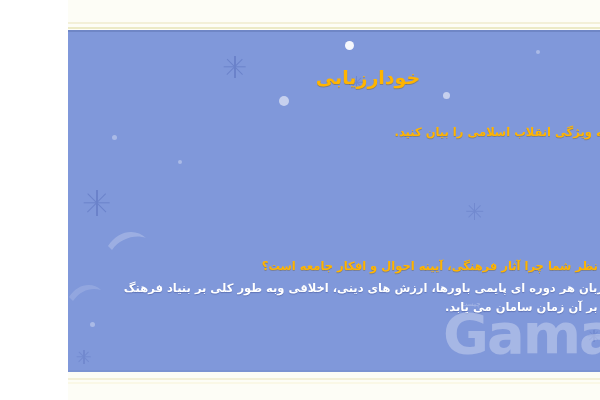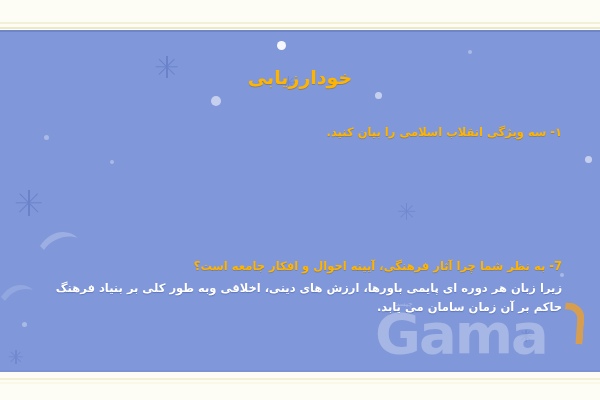--- a/index.html
+++ b/index.html
@@ -7,21 +7,21 @@
     padding: 0;
     width: 600px;
     height: 400px;
     overflow: hidden;
     background: #ffffff;
     font-family: "DejaVu Sans", "Liberation Sans", sans-serif;
   }
 
   #page {
     position: relative;
-    width: 600px;
+    width: 532px;
     height: 400px;
     background: #fdfdf6;
   }
 
   
   .page-band {
     position: absolute;
     left: 0;
     width: 600px;
     height: 2px;

